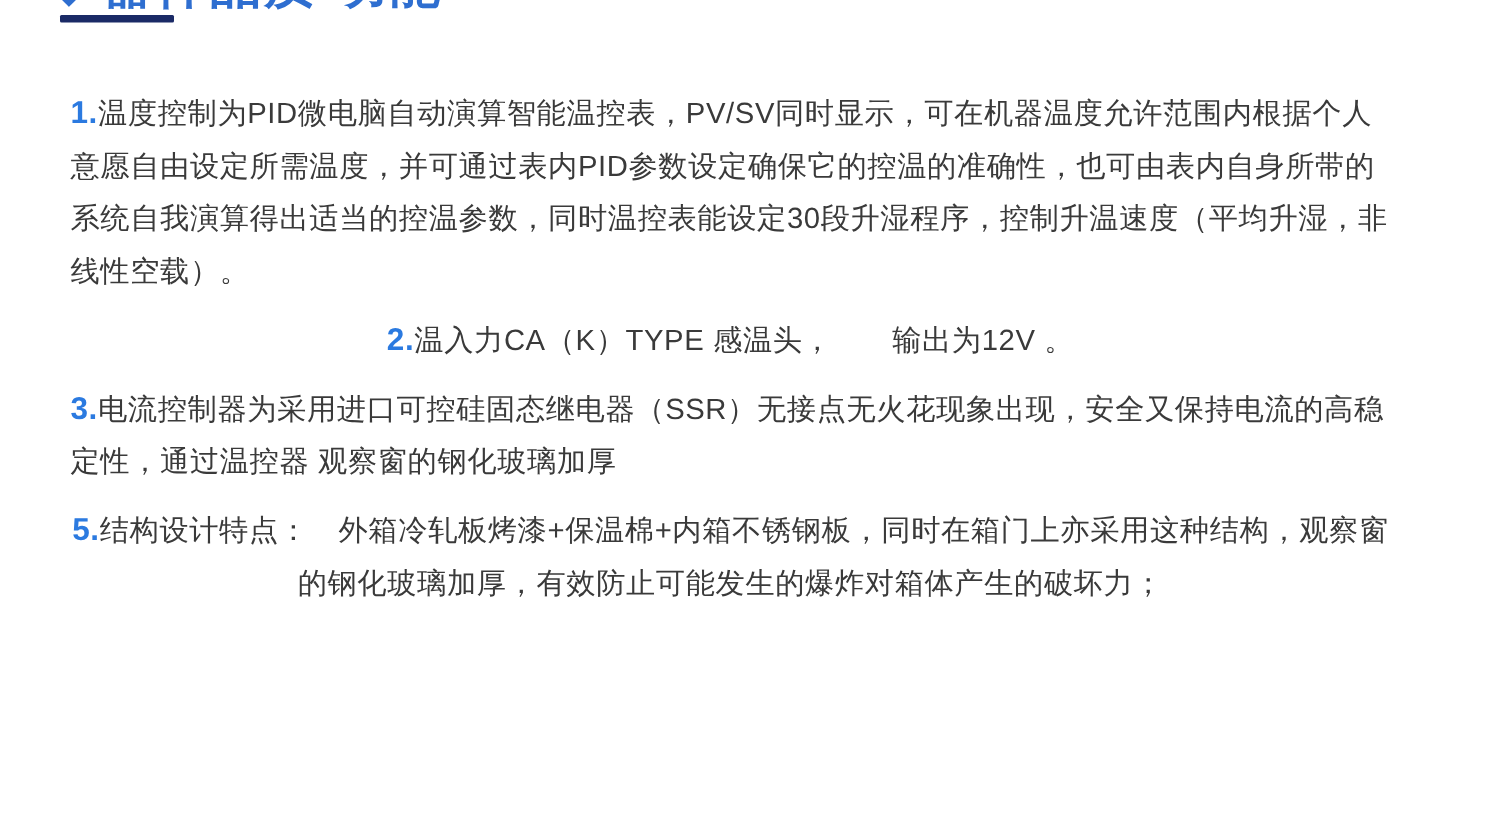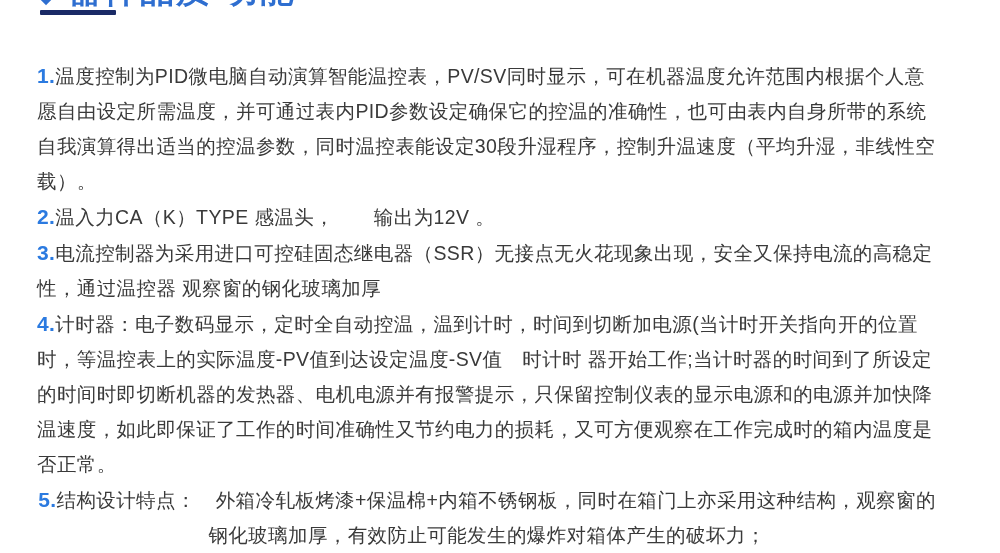--- a/index.html
+++ b/index.html
@@ -44,21 +44,21 @@
     margin: 3px 0 0 40px;
     border-radius: 1px;
   }
   
   .content {
     margin-top: 43px;
     padding-left: 37px;
     width: 900px;
   }
   p.feature {
-    margin: 0;
+    margin: 10px;
     font-size: 19.5px;
     line-height: 35px;
     letter-spacing: 0.4px;
     word-break: break-all;
   }
   p.feature .num {
     font-weight: bold;
     font-size: 21px;
   }
 </style>
@@ -69,18 +69,17 @@
   <div class="header-title-clip">
     <div class="header-inner" style="color: rgb(46, 110, 208);">
       <span class="header-icon">◆</span><span>器件品质 功能</span>
     </div>
   </div>
   <div class="header-underline" style="background: rgb(26, 42, 102);"></div>
 </div>
 
 <div class="content">
   <p class="feature" style="color: rgb(58, 58, 58);"><span class="num" style="color: rgb(43, 122, 224);">1.</span><span class="txt">温度控制为PID微电脑自动演算智能温控表，PV/SV同时显示，可在机器温度允许范围内根据个人意愿自由设定所需温度，并可通过表内PID参数设定确保它的控温的准确性，也可由表内自身所带的系统自我演算得出适当的控温参数，同时温控表能设定30段升湿程序，控制升温速度（平均升湿，非线性空载）。</span></p>
-  <p class="feature" style="color: rgb(58, 58, 58);"><span class="num" style="color: rgb(43, 122, 224);">2.</span><span class="txt">温入力CA（K）TYPE 感温头，　　输出为12V 。</span></p>
+  <p class="feature" style="color: rgb(58, 58, 58); text-align: center;"><span class="num" style="color: rgb(43, 122, 224);">2.</span><span class="txt">温入力CA（K）TYPE 感温头，　　输出为12V 。</span></p>
   <p class="feature" style="color: rgb(58, 58, 58);"><span class="num" style="color: rgb(43, 122, 224);">3.</span><span class="txt">电流控制器为采用进口可控硅固态继电器（SSR）无接点无火花现象出现，安全又保持电流的高稳定性，通过温控器 观察窗的钢化玻璃加厚</span></p>
-  <p class="feature" style="color: rgb(58, 58, 58);"><span class="num" style="color: rgb(43, 122, 224);">4.</span><span class="txt">计时器：电子数码显示，定时全自动控温，温到计时，时间到切断加电源(当计时开关指向开的位置时，等温控表上的实际温度-PV值到达设定温度-SV值　时计时 器开始工作;当计时器的时间到了所设定的时间时即切断机器的发热器、电机电源并有报警提示，只保留控制仪表的显示电源和的电源并加快降温速度，如此即保证了工作的时间准确性又节约电力的损耗，又可方便观察在工作完成时的箱内温度是否正常。</span></p>
   <p class="feature" style="color: rgb(58, 58, 58); text-align: center;"><span class="num" style="color: rgb(43, 122, 224);">5.</span><span class="txt">结构设计特点：　外箱冷轧板烤漆+保温棉+内箱不锈钢板，同时在箱门上亦采用这种结构，观察窗的钢化玻璃加厚，有效防止可能发生的爆炸对箱体产生的破坏力；</span></p>
 
 </div>
 
 </body></html>

